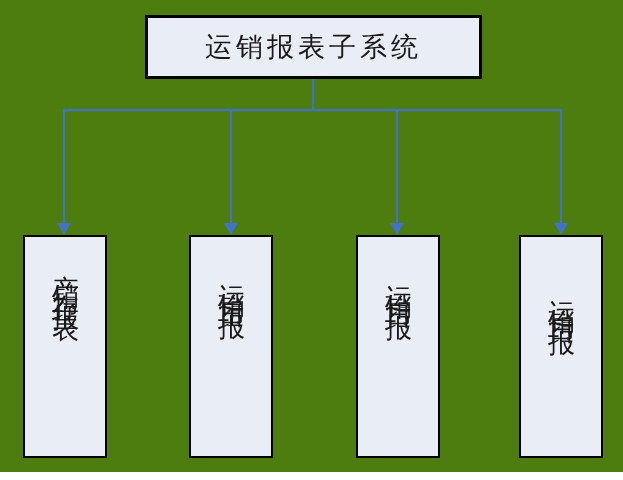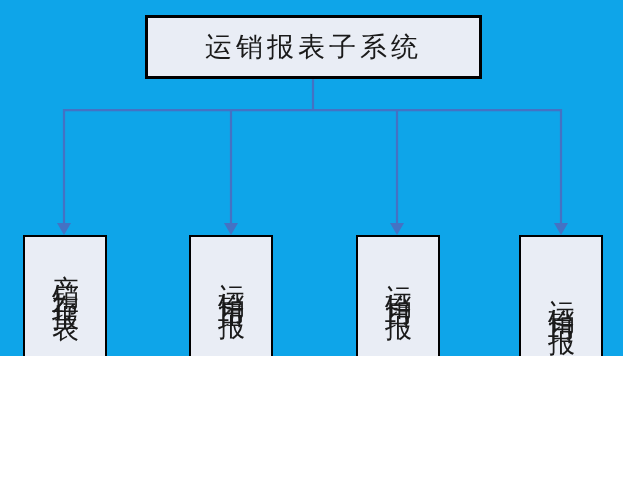--- a/index.html
+++ b/index.html
@@ -3,22 +3,22 @@
 <meta charset="utf-8">
 <style>
   html, body {
     margin: 0;
     padding: 0;
     background: #ffffff;
   }
   .canvas {
     position: relative;
     width: 623px;
-    height: 356px;
-    background: #0ea5e9;
+    height: 472px;
+    background: #4d7c0f;
     font-family: "Liberation Serif", "DejaVu Serif", serif;
     overflow: hidden;
   }
   .connectors {
     position: absolute;
     left: 0;
     top: 0;
     width: 623px;
     height: 480px;
   }

